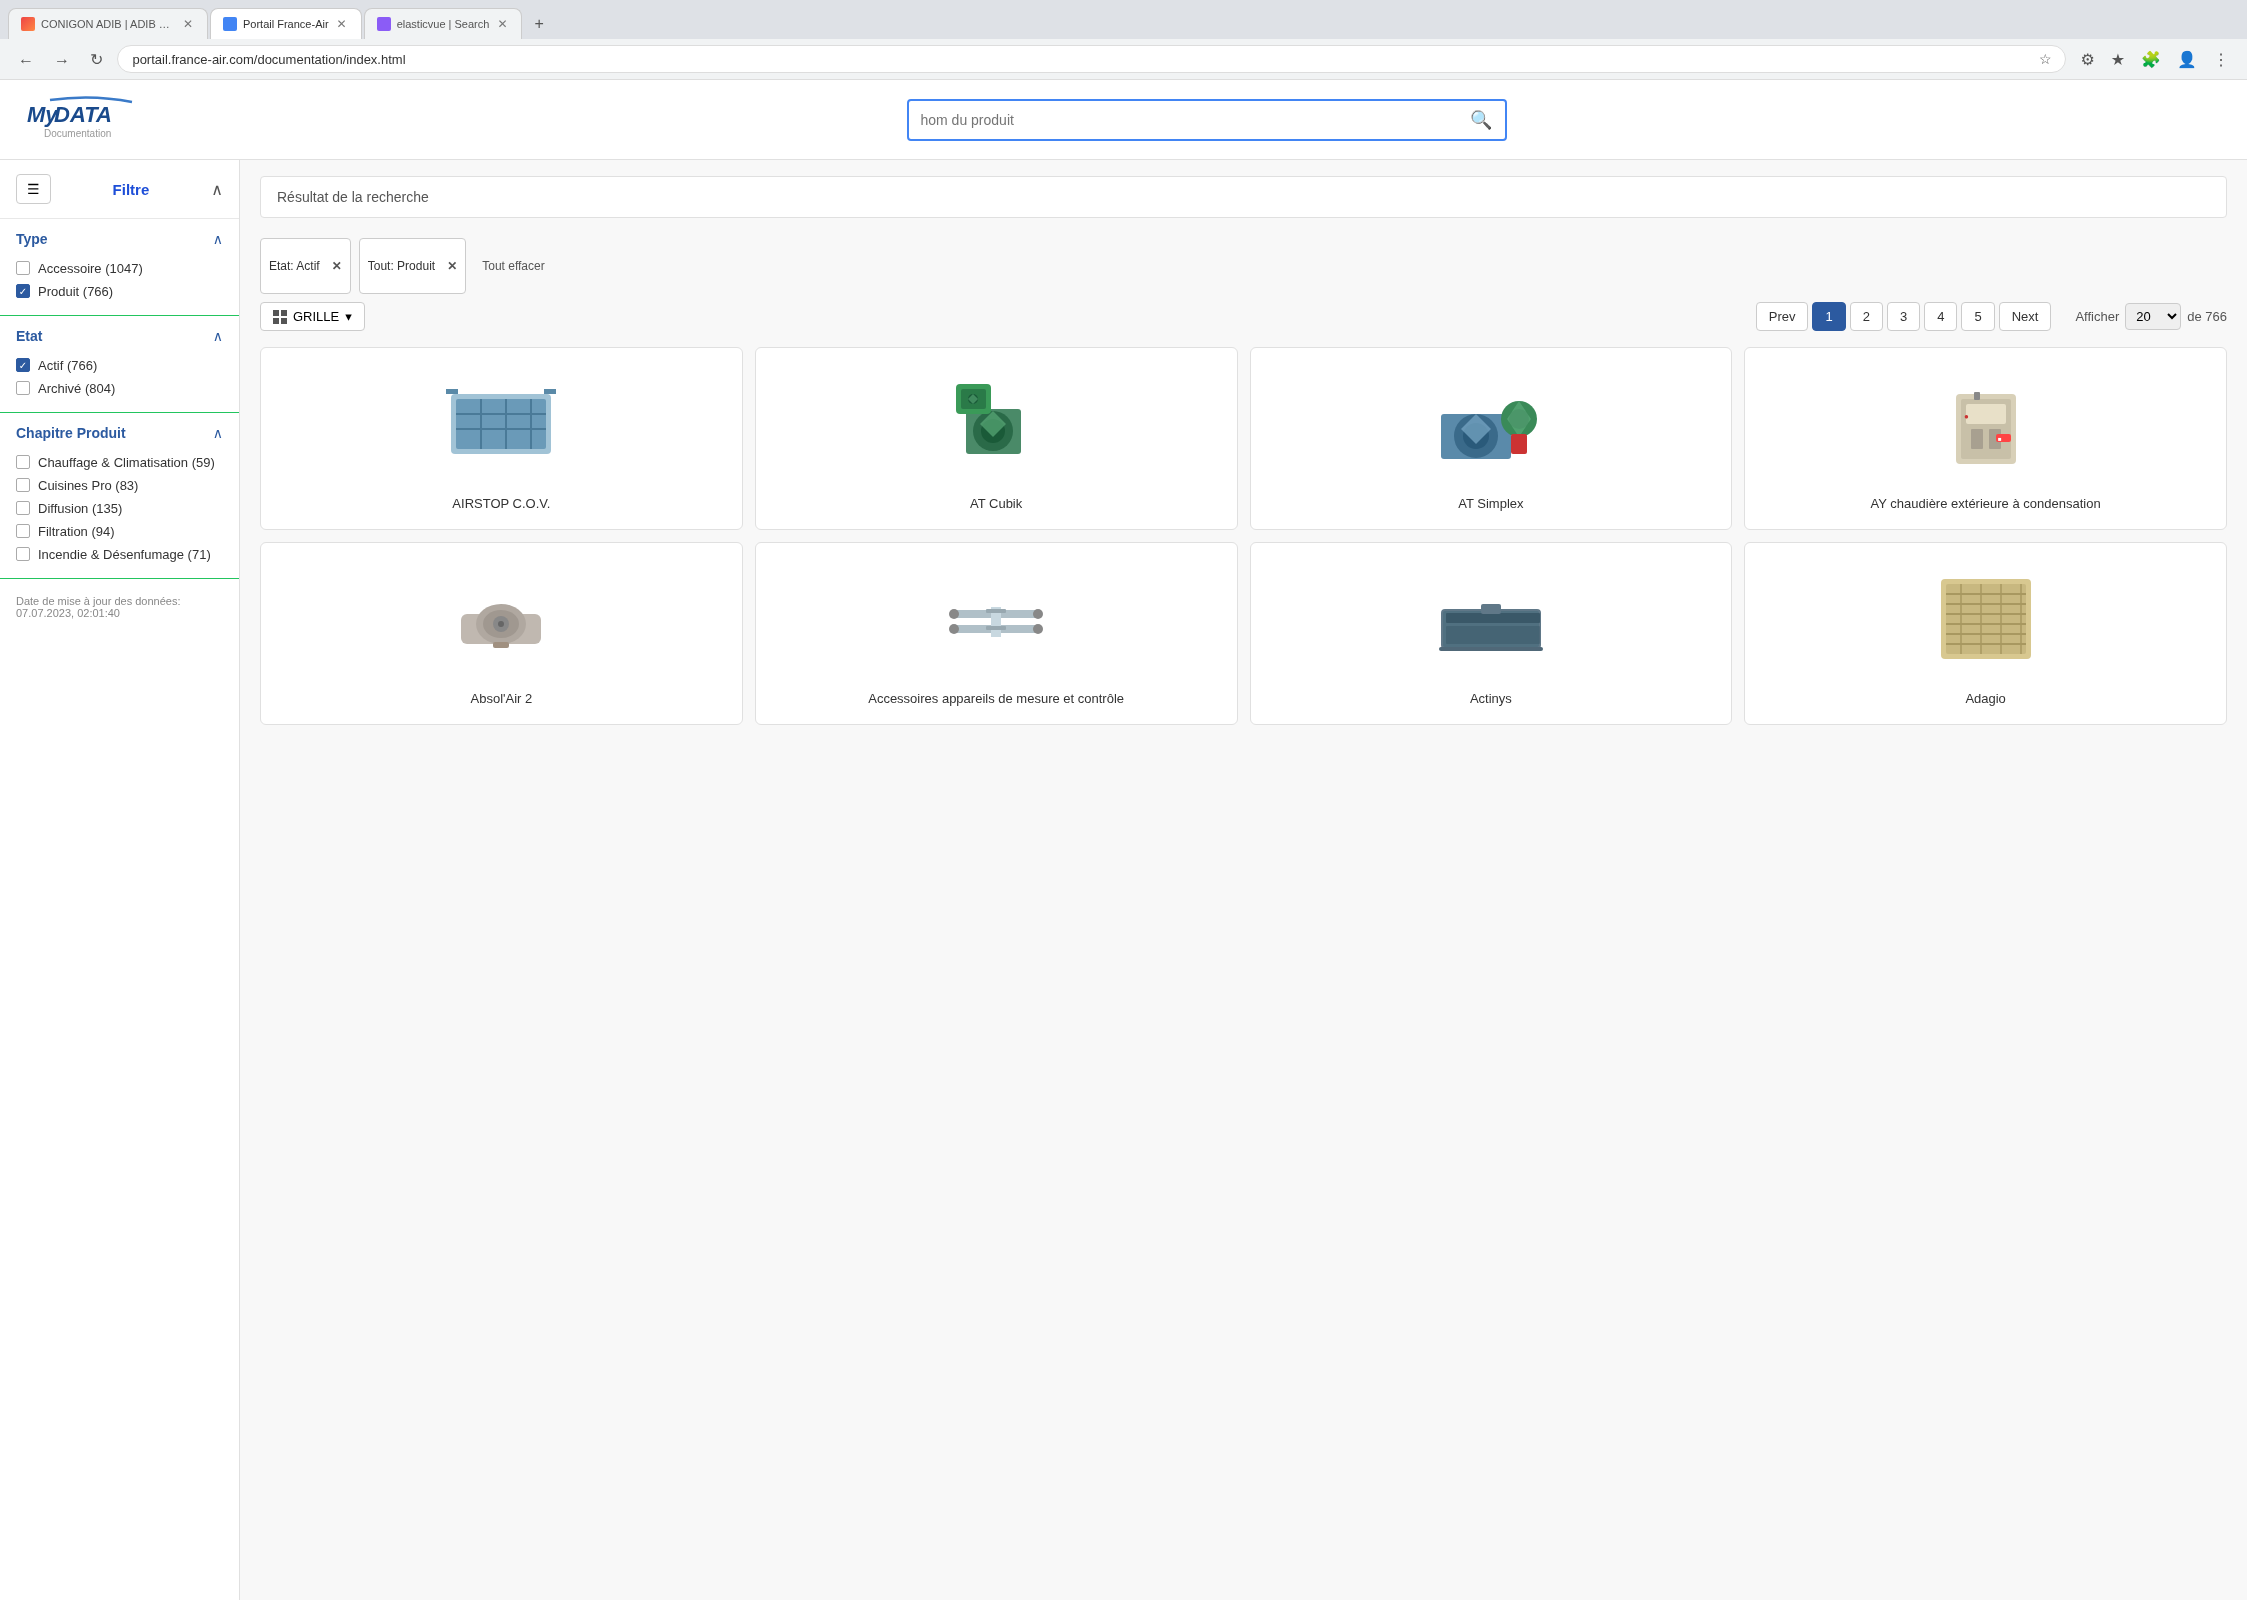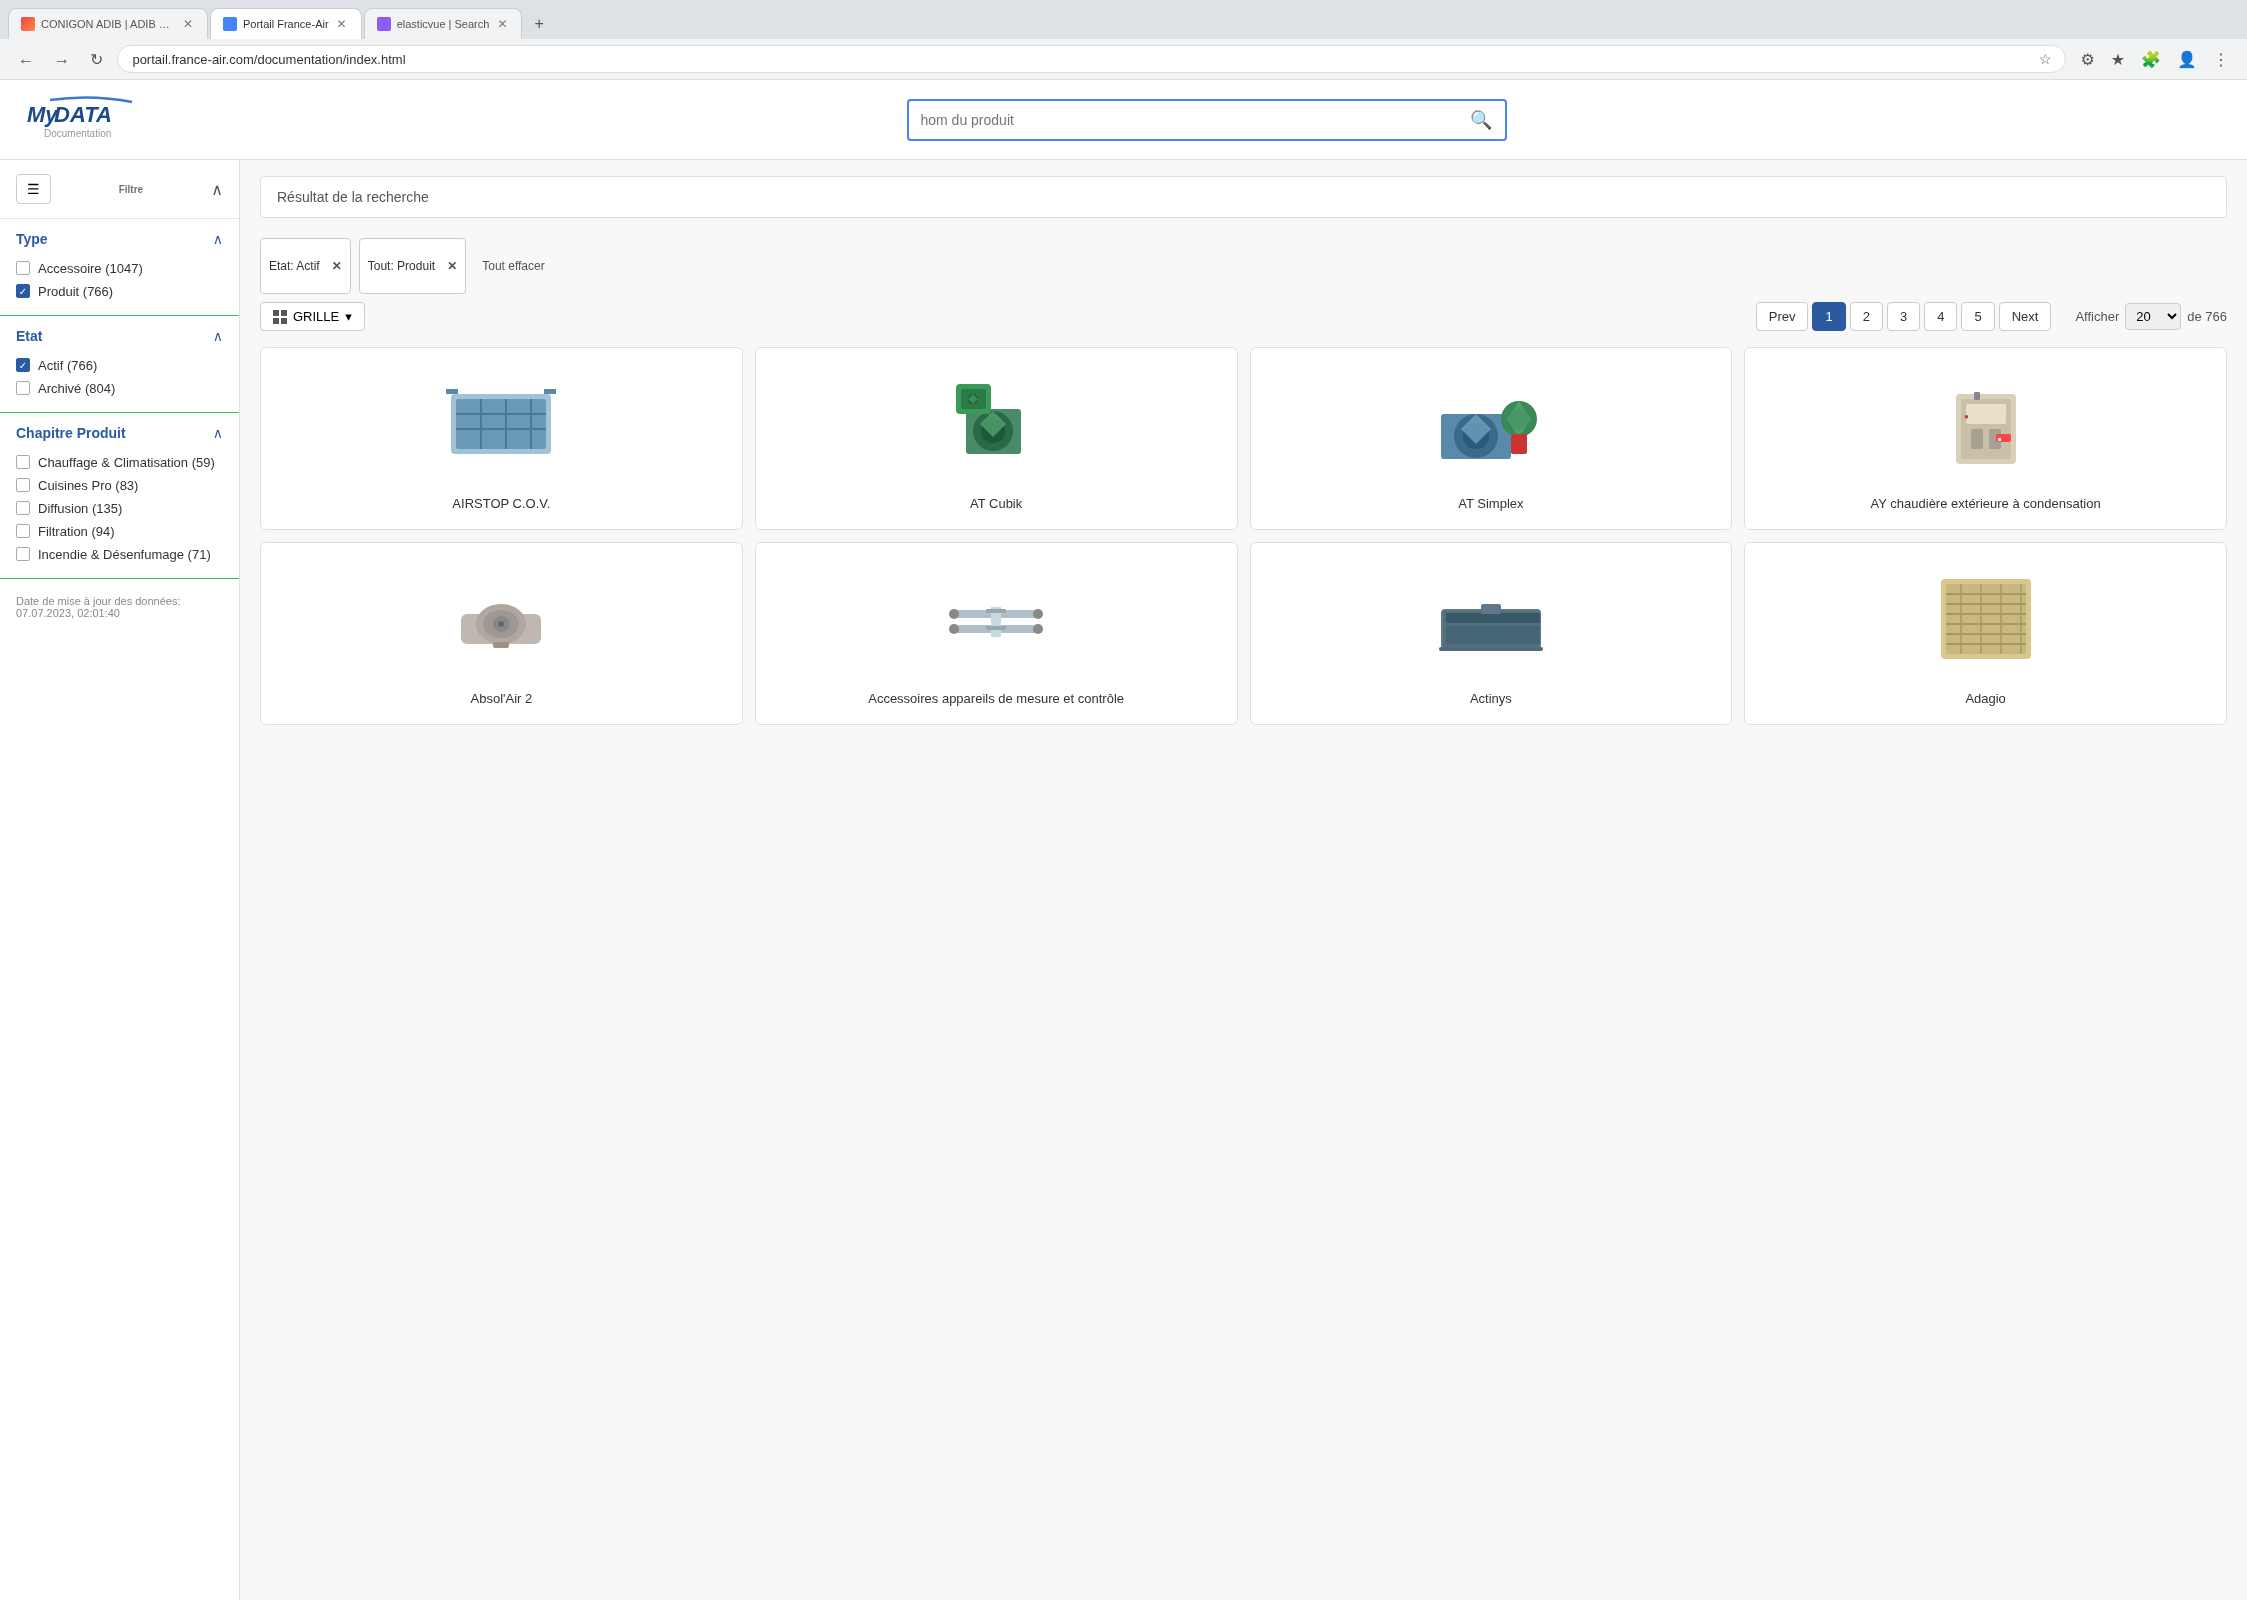--- a/index.html
+++ b/index.html
@@ -34,21 +34,21 @@
     .search-input { flex: 1; border: none; outline: none; font-size: 14px; color: #aaa; }
     .search-icon-btn { background: none; border: none; cursor: pointer; color: #555; font-size: 18px; }
 
     
     .main-layout { display: flex; min-height: calc(100vh - 130px); }
 
     
     .sidebar { width: 240px; background: #fff; border-right: 1px solid #e0e0e0; padding: 0; flex-shrink: 0; }
     .sidebar-header { display: flex; align-items: center; justify-content: space-between; padding: 14px 16px; border-bottom: 1px solid #e8e8e8; }
     .sidebar-hamburger { background: none; border: 1px solid #ccc; border-radius: 4px; padding: 6px 10px; cursor: pointer; font-size: 14px; }
-    .sidebar-title { font-size: 10px; font-weight: 600; color: #737373; }
+    .sidebar-title { font-size: 15px; font-weight: 600; color: #1d4ed8; }
     .sidebar-collapse-btn { background: none; border: none; cursor: pointer; color: #555; font-size: 16px; }
 
     .filter-section { border-bottom: 1px solid #22c55e; padding: 12px 16px; }
     .filter-section-header { display: flex; align-items: center; justify-content: space-between; cursor: pointer; margin-bottom: 10px; }
     .filter-section-title { font-size: 14px; color: #2c5aa0; font-weight: 600; }
     .filter-section-arrow { color: #2c5aa0; font-size: 14px; }
 
     .filter-item { display: flex; align-items: flex-start; gap: 8px; padding: 4px 0; font-size: 13px; cursor: pointer; }
     .filter-checkbox { width: 14px; height: 14px; border: 1px solid #aaa; border-radius: 2px; display: flex; align-items: center; justify-content: center; flex-shrink: 0; }
     .filter-checkbox.checked { background: #2c5aa0; border-color: #2c5aa0; color: #fff; font-size: 10px; }

